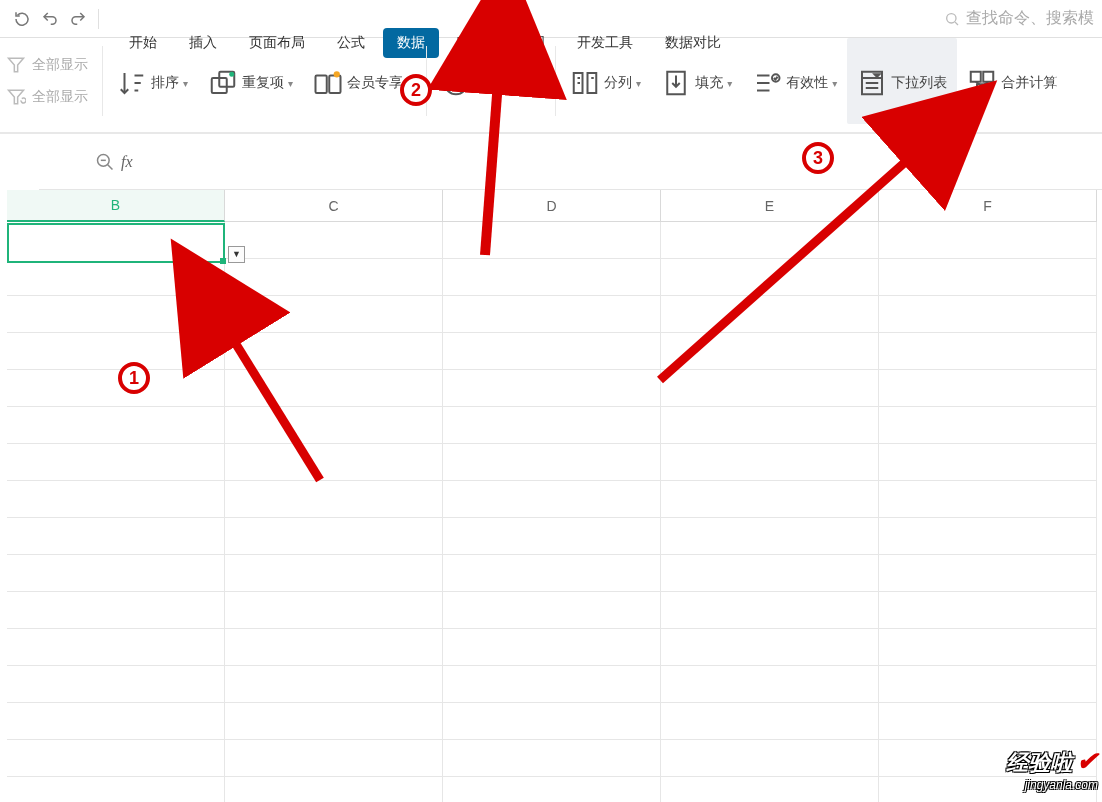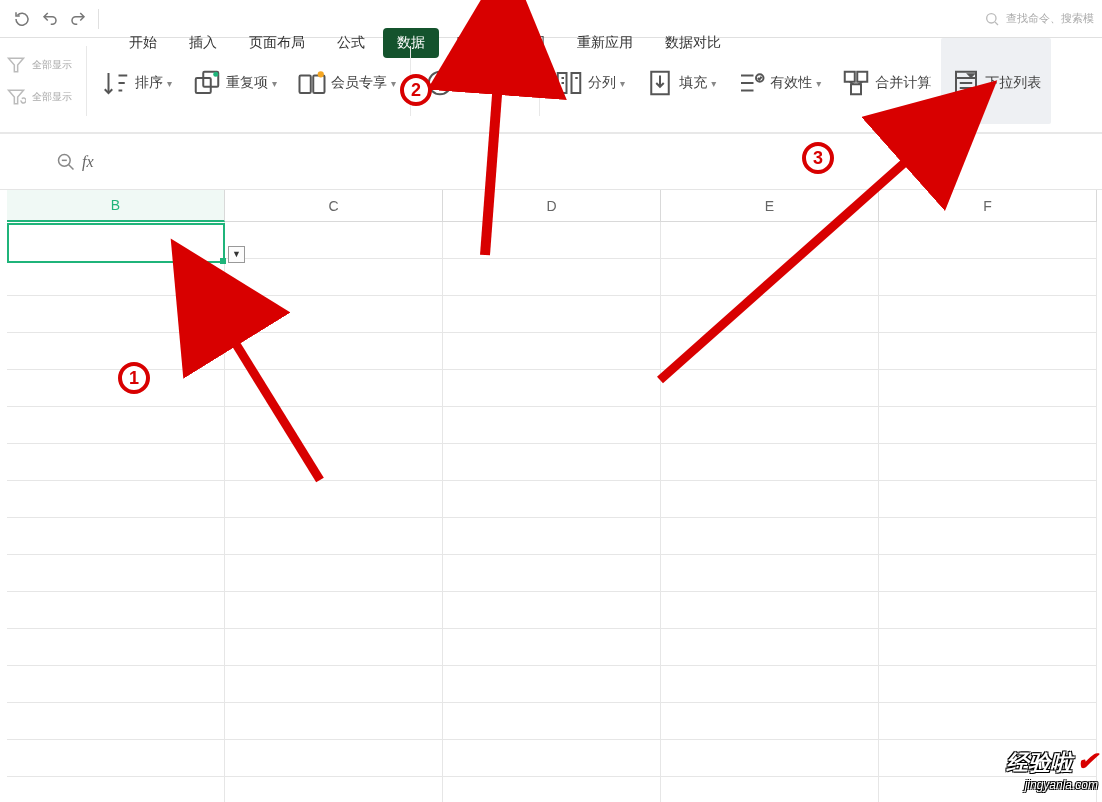--- a/index.html
+++ b/index.html
@@ -4,37 +4,37 @@
 <style>
   * { box-sizing: border-box; margin: 0; padding: 0; }
   body { font-family: "Microsoft YaHei", Arial, sans-serif; font-size: 14px; color: #333; background: #fff; width: 1102px; height: 802px; overflow: hidden; position: relative; }
 
   
   .menu-bar { display: flex; align-items: center; height: 38px; border-bottom: 1px solid #e0e0e0; padding-left: 8px; }
   .menu-icon-btn { width: 28px; height: 28px; display:flex; align-items:center; justify-content:center; }
   .menu-sep { width:1px; height:20px; background:#e0e0e0; margin:0 6px; }
   .menu-tabs { display:flex; gap:4px; margin-left:10px; align-items:center; flex:1; }
   .menu-tab { padding: 6px 14px; border-radius: 4px; cursor:pointer;margin-top:48px; }
-  .menu-tab.active { background:#14532d; color:#fff; }
-  .search-box { display:flex; align-items:center; color:#aaa; padding:0 8px; gap:6px; font-size:11px; }
+  .menu-tab.active { background:#0369a1; color:#fff; }
+  .search-box { display:flex; align-items:center; color:#aaa; padding:0 8px; gap:6px; font-size:16px; }
   .search-icon-glyph { display:inline-block; }
 
   
   .ribbon { display:flex; align-items:flex-end; height:96px; border-bottom:2px solid #e8e8e8; padding:0 4px 8px 4px; }
   .ribbon-col { display:flex; flex-direction:column; align-items:flex-start; justify-content:center; padding:0 8px; height:100%; }
   .ribbon-divider { width:1px; background:#e8e8e8; height:70px; margin:0 4px; align-self:center; }
-  .small-row { display:flex; align-items:center; gap:6px; color:#aaa; font-size:10px; height:32px; padding:0 2px; }
+  .small-row { display:flex; align-items:center; gap:6px; color:#aaa; font-size:14px; height:32px; padding:0 2px; }
   .ribbon-large { display:flex; align-items:center; justify-content:flex-end; padding:4px 10px 0 10px; height:100%; gap:4px; cursor:pointer; }
   .ribbon-large.highlight { background:#eef0f3; border-radius:2px; }
   .ribbon-large .lbl { font-size:14px; color:#444; white-space:nowrap; display:flex; align-items:center; gap:2px; }
   .ribbon-icon { width:30px; height:30px; display:flex; align-items:center; justify-content:center; }
   .drop-tri { font-size:10px; color:#888; margin-left:2px; }
 
   
-  .formula-bar { display:flex; align-items:center; height:56px; border-bottom:1px solid #e5e5e5; padding-left:56px; gap:6px; }
+  .formula-bar { display:flex; align-items:center; height:56px; border-bottom:1px solid #e5e5e5; padding-left:56px; gap:6px;margin-left:39px; }
   .fx-label { font-style:italic; font-family: "Times New Roman", serif; font-size:16px; color:#666; }
   .formula-input { flex:1; height:32px; border:none; outline:none; padding:0 8px; }
 
   
   .sheet-wrap { position:relative; }
   .col-headers { display:flex; height:32px; }
   .col-header { width:218px; border-right:1px solid #d9d9d9; border-bottom:1px solid #d9d9d9; display:flex; align-items:center; justify-content:center; color:#666; background:#fff; }
   .col-header.active { color:#1fb47a; border-bottom:2px solid #1fb47a; background:#f0f9f5; }
   .rows-area { }
   .grid-row { display:flex; }
@@ -80,21 +80,21 @@
   </div>
   <div class="menu-sep"></div>
   <div class="menu-tabs">
     <div class="menu-tab">开始</div>
     <div class="menu-tab">插入</div>
     <div class="menu-tab">页面布局</div>
     <div class="menu-tab">公式</div>
     <div class="menu-tab active">数据</div>
     <div class="menu-tab">审阅</div>
     <div class="menu-tab">视图</div>
-    <div class="menu-tab">重新应用</div>
+    <div class="menu-tab">开发工具</div>
     <div class="menu-tab">数据对比</div>
   </div>
   <div class="search-box">
     <span class="search-icon-glyph">
       <svg width="16" height="16" viewBox="0 0 24 24" fill="none" stroke="#bbb" stroke-width="2">
           <circle cx="11" cy="11" r="7"></circle>
           <line x1="21" y1="21" x2="16.65" y2="16.65"></line>
         </svg>
     </span>
     <span>查找命令、搜索模</span>
@@ -232,44 +232,44 @@
           <circle cx="19" cy="8" r="3"></circle>
           <polyline points="17.5 8 18.7 9.2 20.5 7"></polyline>
         </svg>
     </span>
     <span class="lbl">
         <span>有效性</span>
         <span class="drop-tri">▾</span>
       </span>
   </div>
 
+  <div class="ribbon-large highlight">
+    <span class="ribbon-icon">
+      <svg width="30" height="30" viewBox="0 0 24 24" fill="none" stroke="#555" stroke-width="1.6">
+          <rect x="4" y="3" width="16" height="18"></rect>
+          <line x1="4" y1="8" x2="20" y2="8"></line>
+          <polygon points="14 5 18 5 16 7" fill="#555"></polygon>
+          <line x1="7" y1="12" x2="17" y2="12"></line>
+          <line x1="7" y1="16" x2="17" y2="16"></line>
+        </svg>
+    </span>
+    <span class="lbl">下拉列表</span>
+  </div>
+
   <div class="ribbon-large">
     <span class="ribbon-icon">
       <svg width="30" height="30" viewBox="0 0 24 24" fill="none" stroke="#555" stroke-width="1.6">
           <rect x="3" y="3" width="8" height="8"></rect>
           <rect x="13" y="3" width="8" height="8"></rect>
           <rect x="8" y="13" width="8" height="8"></rect>
           <line x1="7" y1="11" x2="10" y2="13"></line>
           <line x1="17" y1="11" x2="14" y2="13"></line>
         </svg>
     </span>
     <span class="lbl">合并计算</span>
-  </div>
-
-  <div class="ribbon-large highlight">
-    <span class="ribbon-icon">
-      <svg width="30" height="30" viewBox="0 0 24 24" fill="none" stroke="#555" stroke-width="1.6">
-          <rect x="4" y="3" width="16" height="18"></rect>
-          <line x1="4" y1="8" x2="20" y2="8"></line>
-          <polygon points="14 5 18 5 16 7" fill="#555"></polygon>
-          <line x1="7" y1="12" x2="17" y2="12"></line>
-          <line x1="7" y1="16" x2="17" y2="16"></line>
-        </svg>
-    </span>
-    <span class="lbl">下拉列表</span>
   </div>
 </div>
 
 <div class="formula-bar">
   <span>
     <svg width="20" height="20" viewBox="0 0 24 24" fill="none" stroke="#888" stroke-width="1.8">
         <circle cx="10" cy="10" r="7"></circle>
         <line x1="21" y1="21" x2="15" y2="15"></line>
         <line x1="7" y1="10" x2="13" y2="10"></line>
       </svg>

